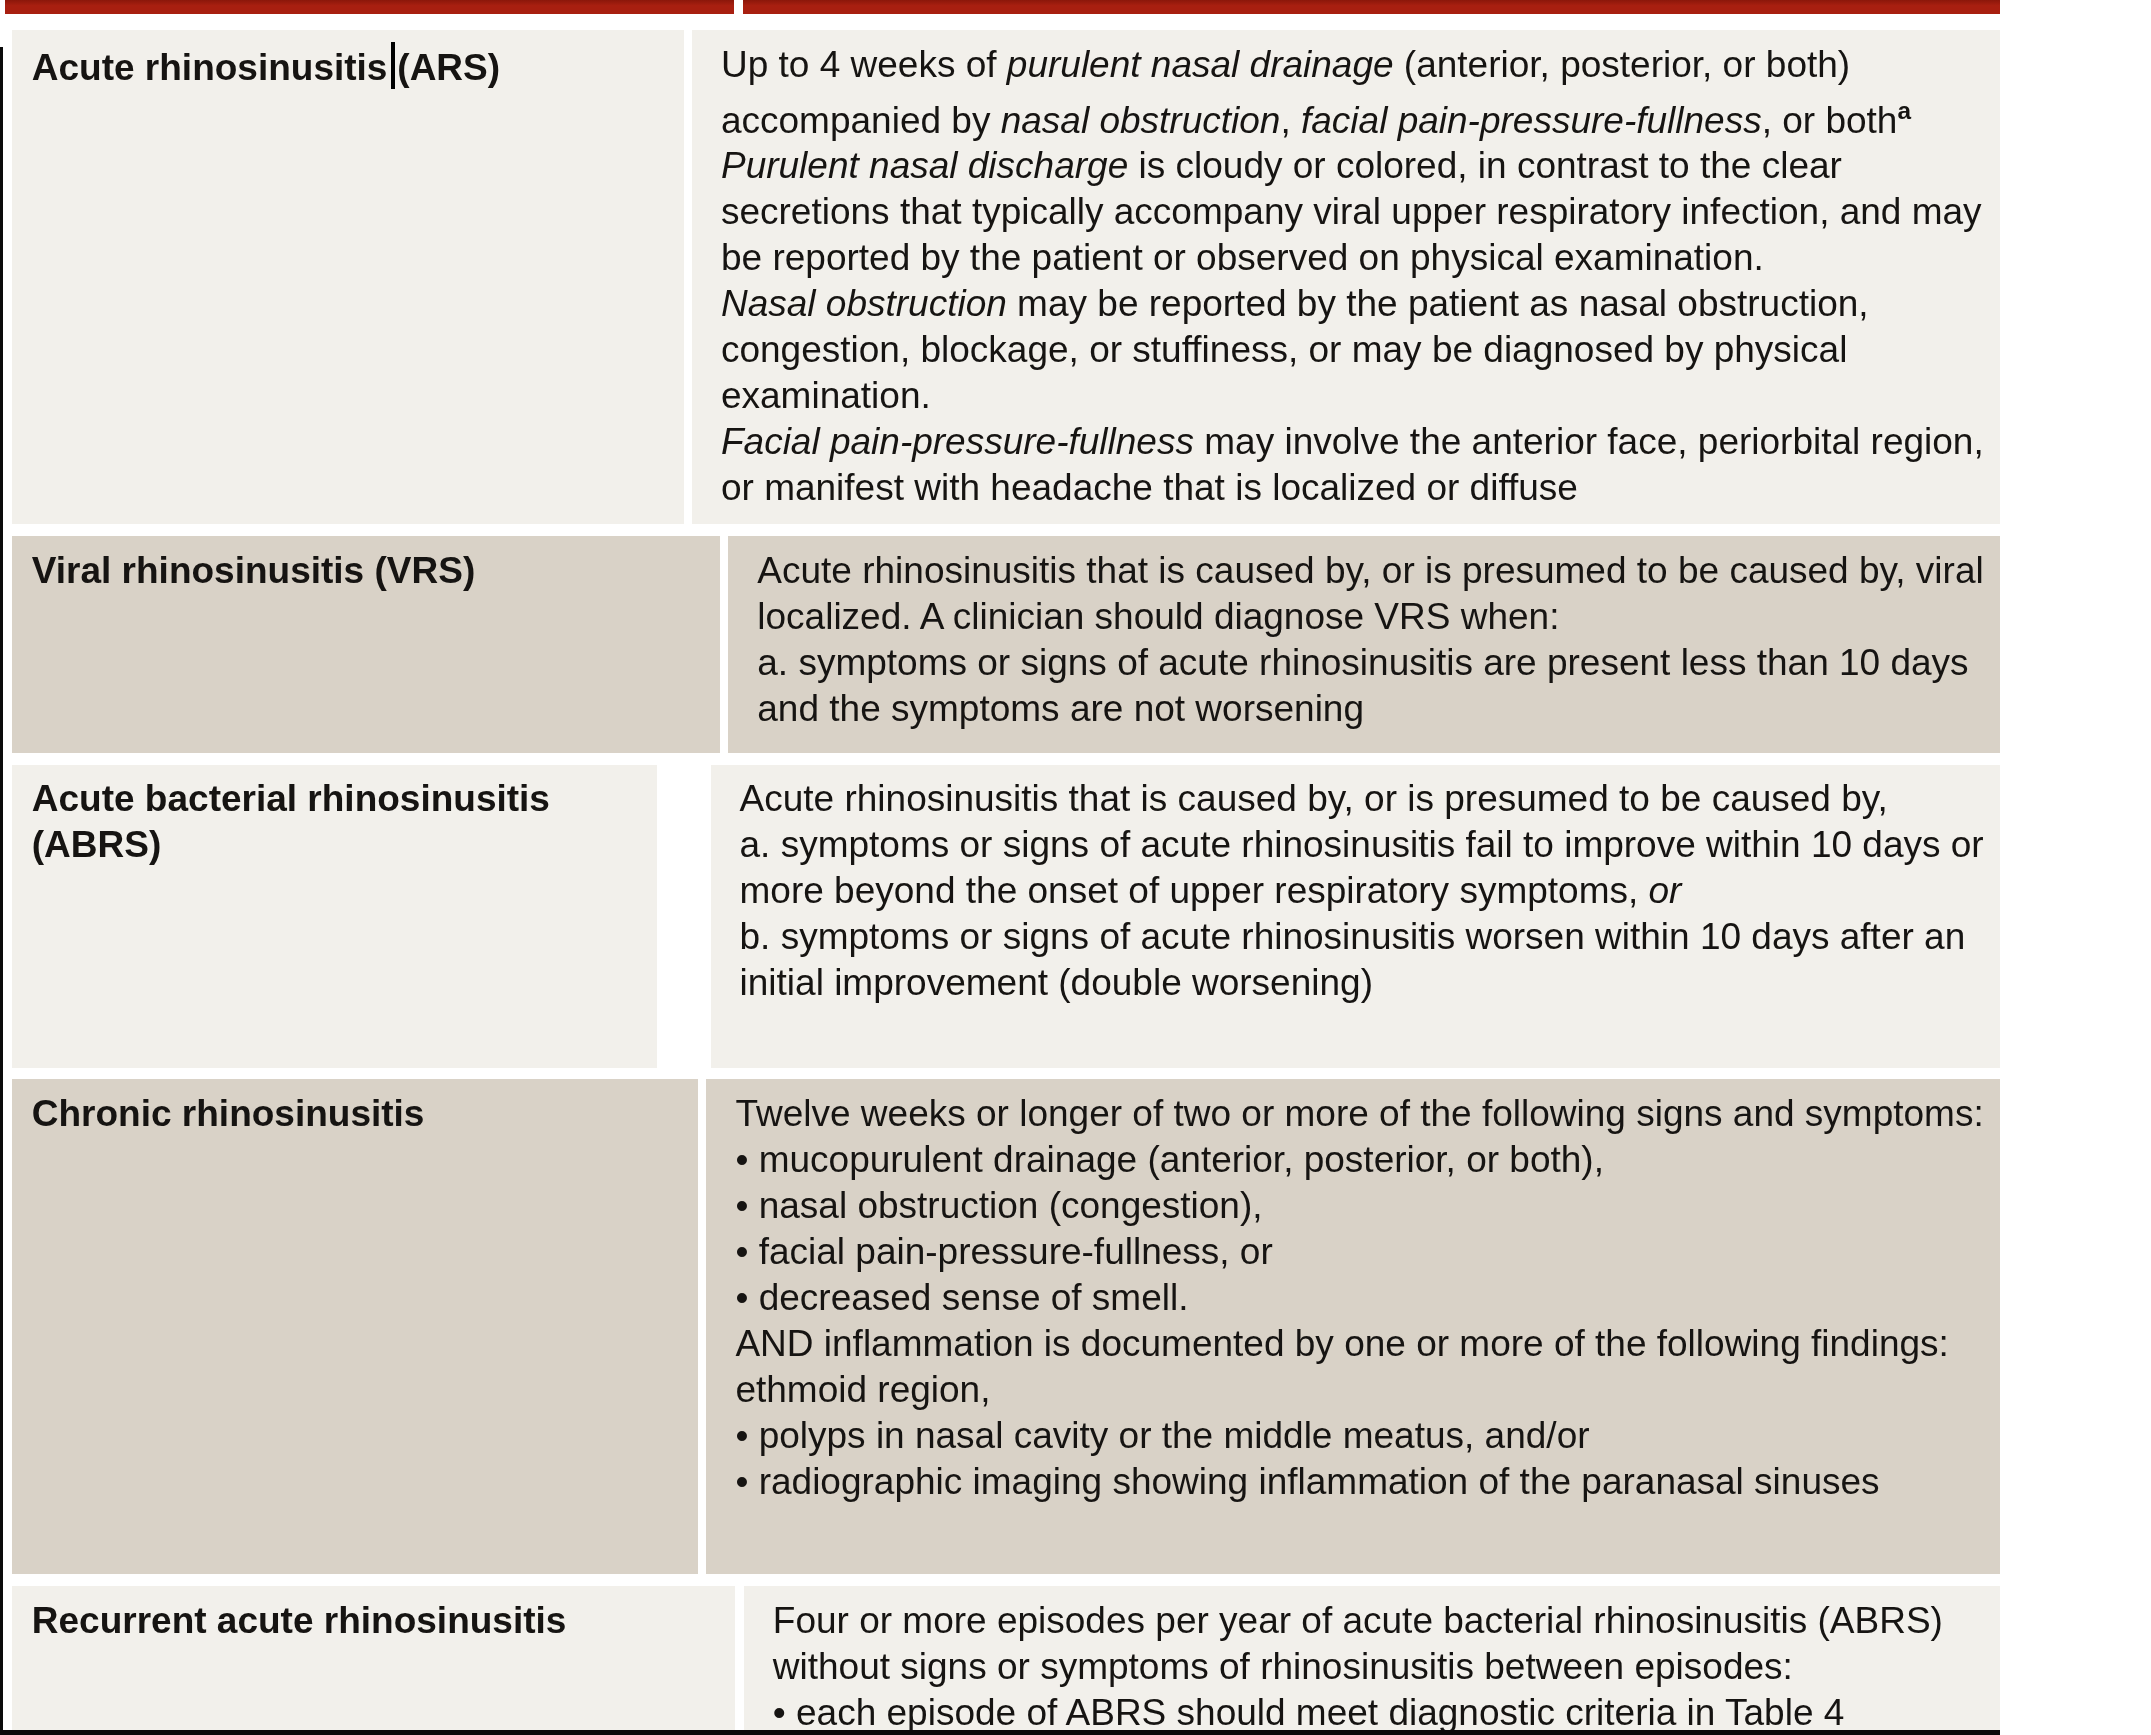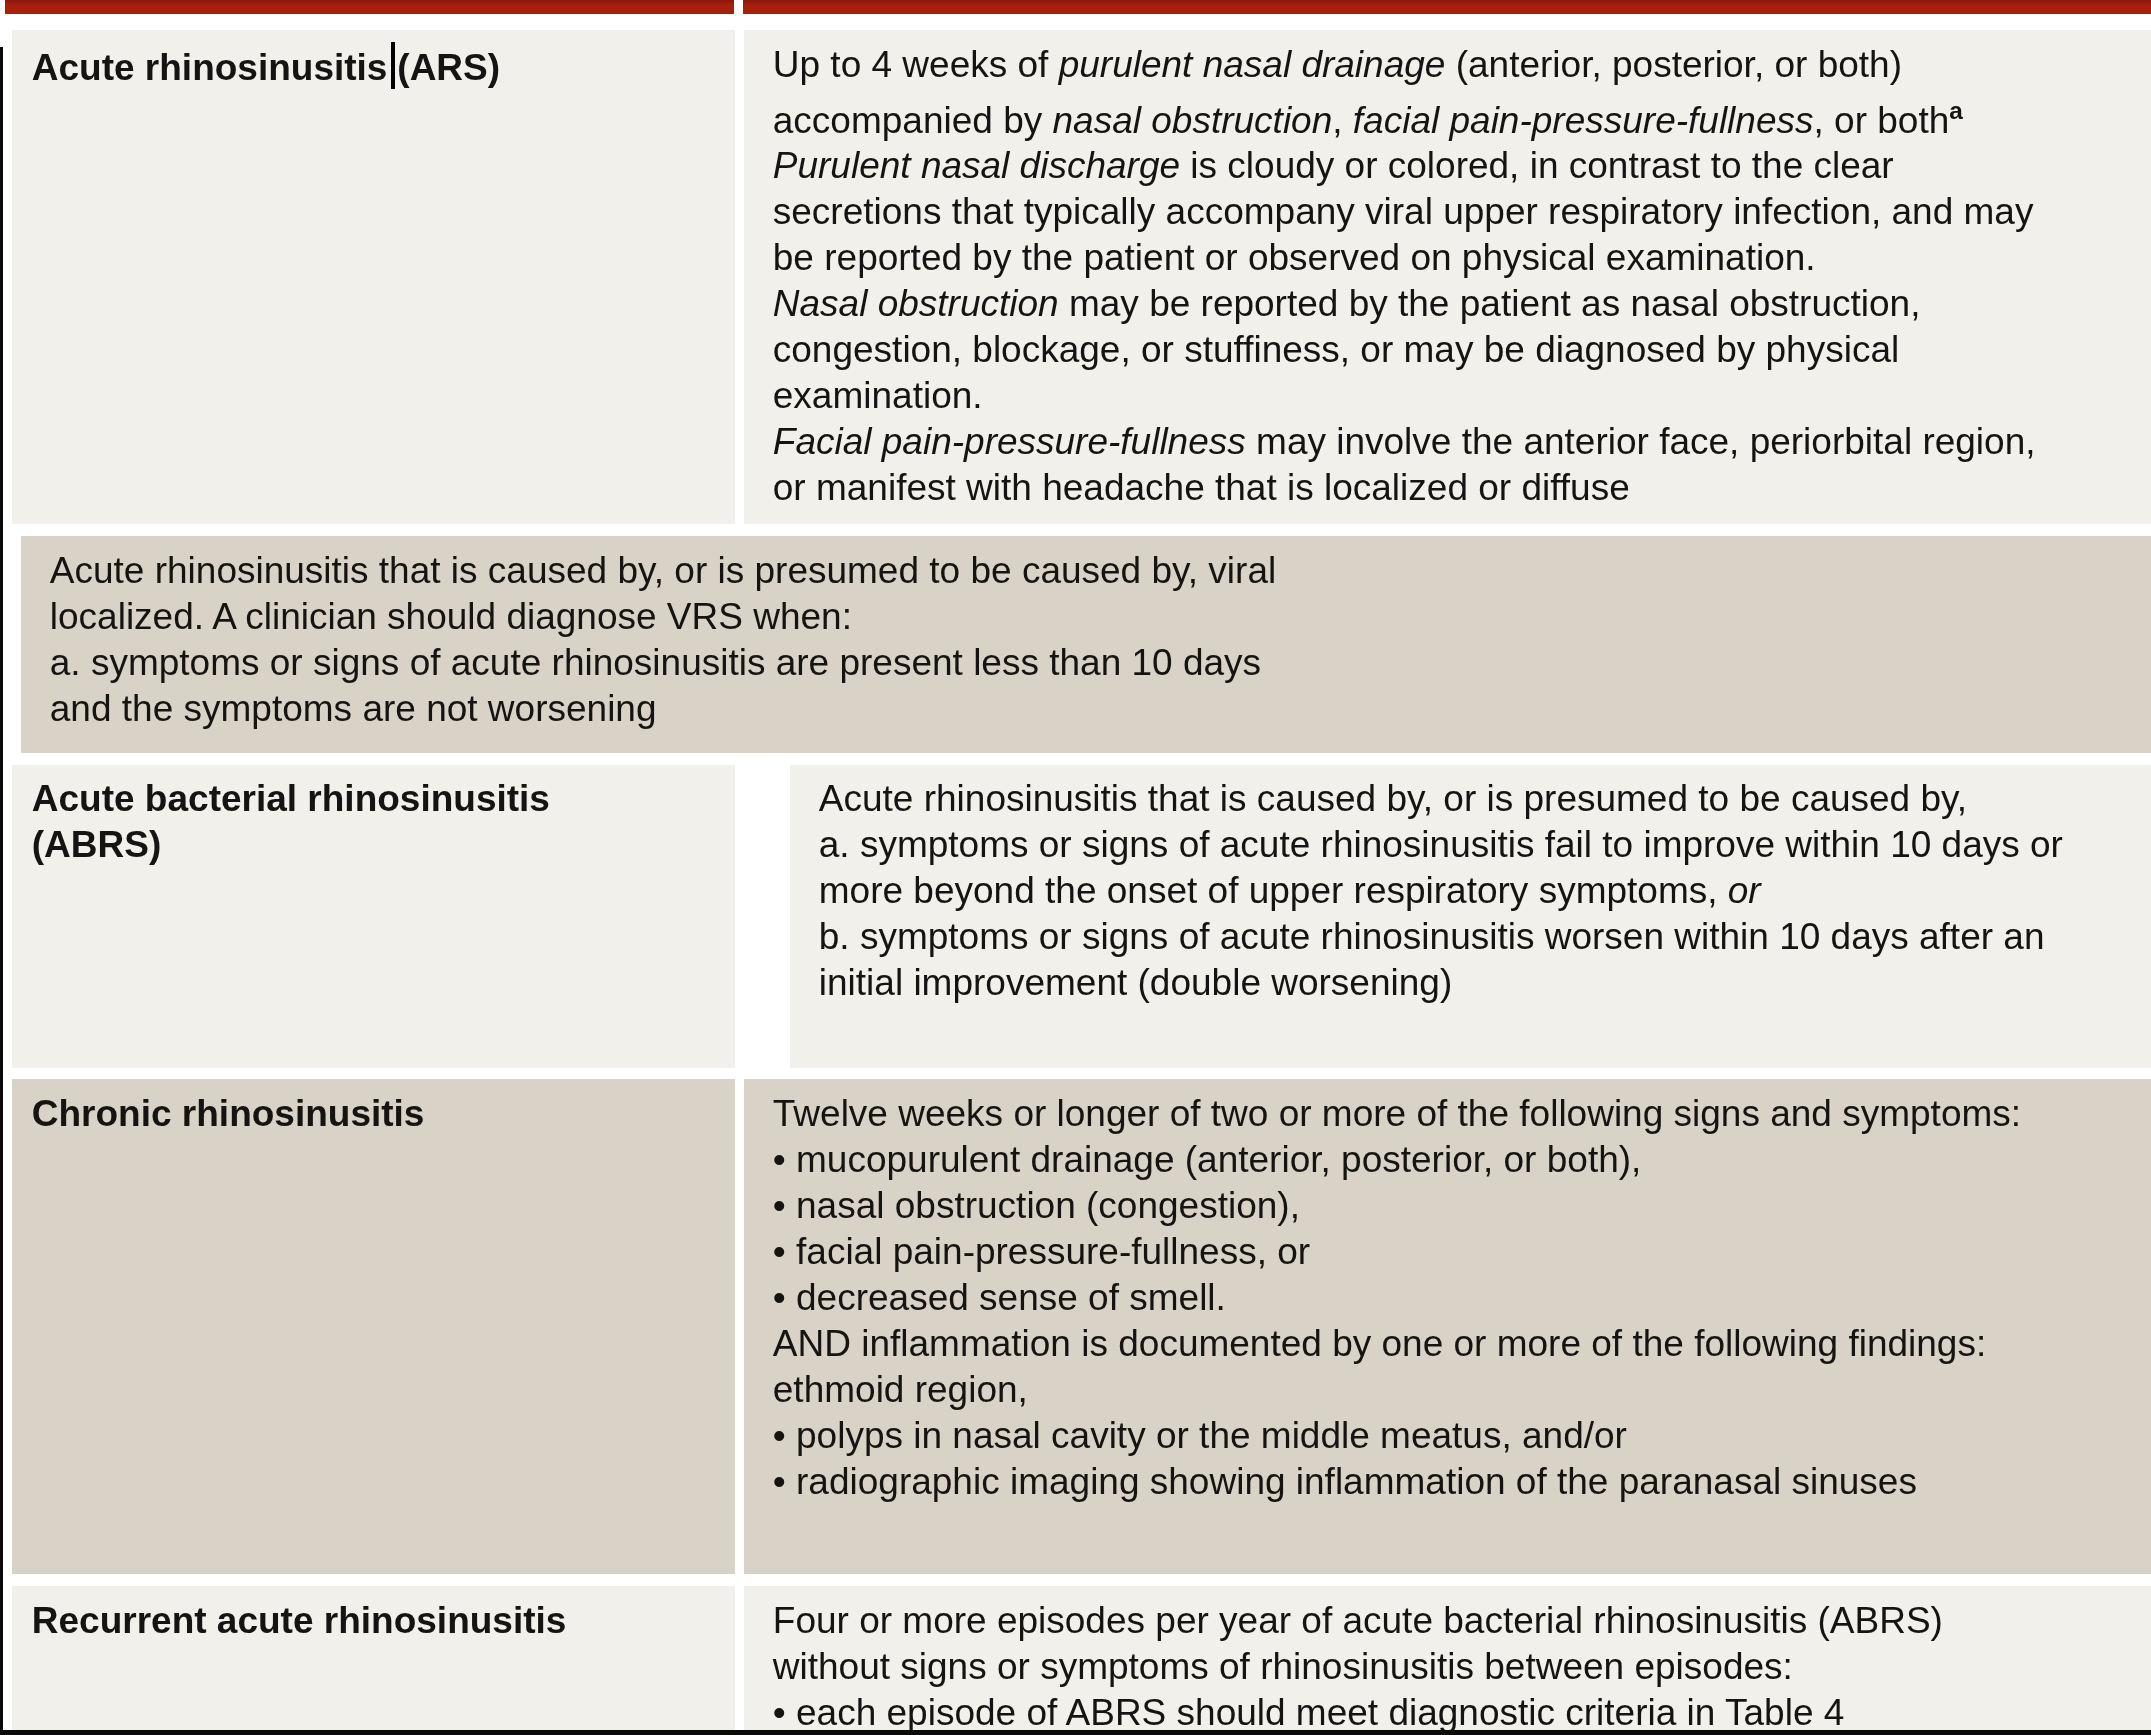--- a/index.html
+++ b/index.html
@@ -7,21 +7,21 @@
     --accent-red-dark:#8b170a;
     --row-light:#f2f0eb;
     --row-tan:#d9d2c7;
     --divider:#ffffff;
     --border-black:#0a0a0a;
     --text:#161412;
   }
   *{box-sizing:border-box;margin:0;padding:0;}
   html,body{width:2151px;height:1735px;overflow:hidden;background:#ffffff;}
   body{font-family:"Liberation Sans","DejaVu Sans",sans-serif;color:var(--text);}
-  .page{position:relative;width:2151px;height:1735px;background:#ffffff;overflow:hidden;}
+  .page{position:relative;width:2000px;height:1735px;background:#ffffff;overflow:hidden;}
 
   
   .topbar{position:absolute;top:0;left:5.4px;right:0;height:13.6px;display:flex;}
   .topbar-seg{height:13.6px;background:linear-gradient(180deg,var(--accent-red-dark) 0%,var(--accent-red) 40%,var(--accent-red) 100%);}
   .topbar-seg.left{width:729px;}
   .topbar-seg.right{flex:1;}
   .topbar-gap{width:9px;background:var(--divider);}
 
   
   .left-border{position:absolute;left:0;top:47px;bottom:0;width:2.7px;background:var(--border-black);}
@@ -70,20 +70,23 @@
           <div class="line"><span>secretions that typically accompany viral upper respiratory infection, and may</span></div>
           <div class="line"><span>be reported by the patient or observed on physical examination.</span></div>
           <div class="line"><span class="it">Nasal obstruction</span><span> may be reported by the patient as nasal obstruction,</span></div>
           <div class="line"><span>congestion, blockage, or stuffiness, or may be diagnosed by physical</span></div>
           <div class="line"><span>examination.</span></div>
           <div class="line"><span class="it">Facial pain-pressure-fullness</span><span> may involve the anterior face, periorbital region,</span></div>
           <div class="line"><span>or manifest with headache that is localized or diffuse</span></div>
         </div>
       </div>
       <div class="row">
+        <div class="cell term">
+          <div class="line"><span class="bd">Viral rhinosinusitis (VRS)</span></div>
+        </div>
         <div class="colgap"></div>
         <div class="cell def">
           <div class="line"><span>Acute rhinosinusitis that is caused by, or is presumed to be caused by, viral</span></div>
           <div class="line"><span>localized. A clinician should diagnose VRS when:</span></div>
           <div class="line"><span>a. symptoms or signs of acute rhinosinusitis are present less than 10 days</span></div>
           <div class="line"><span>and the symptoms are not worsening</span></div>
         </div>
       </div>
       <div class="row">
         <div class="cell term">

